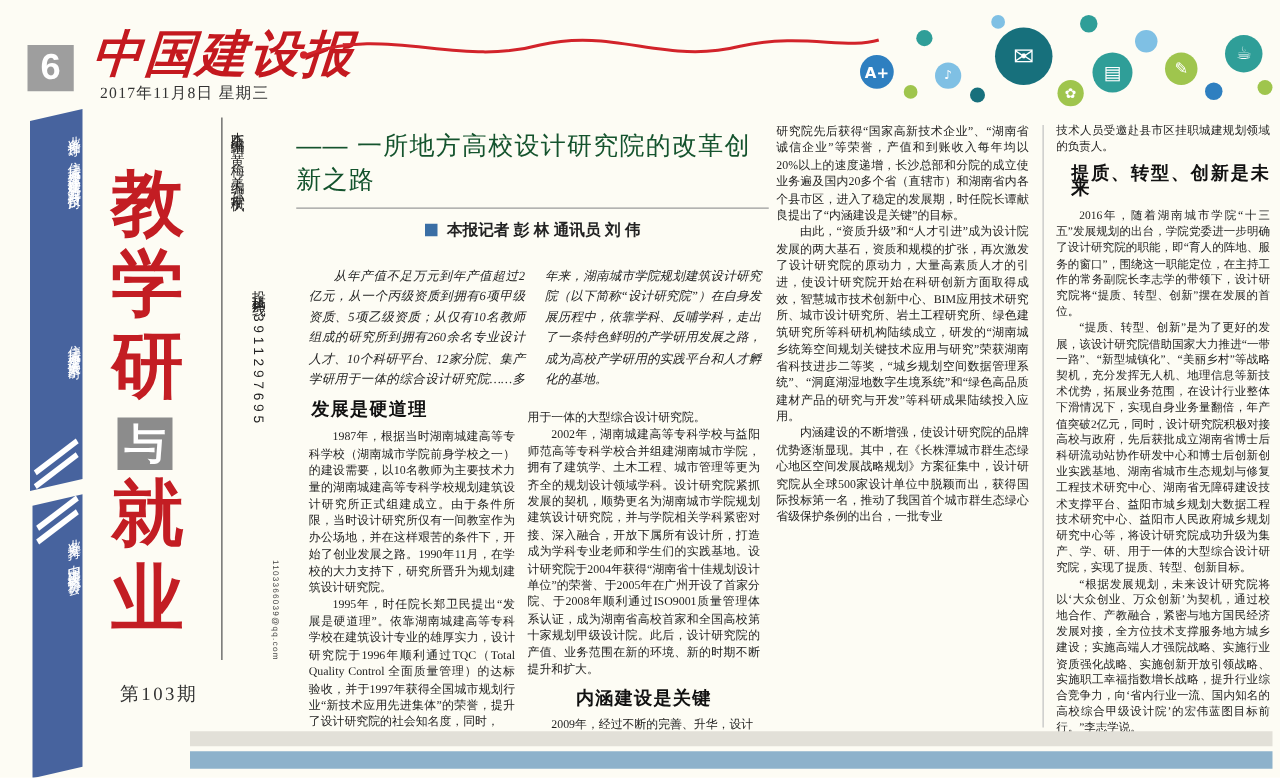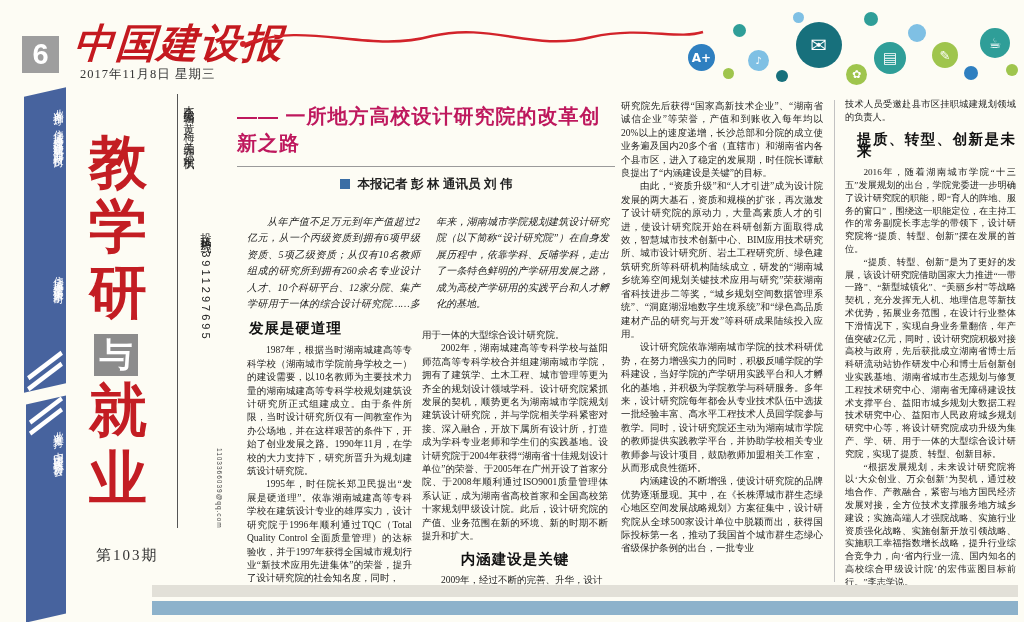--- a/index.html
+++ b/index.html
@@ -38,21 +38,21 @@
   .email{left:216px;top:448px;font-size:6.5px;height:90px;letter-spacing:1px;color:#444;}
 
   
   .wave-svg{left:237px;top:12px;}
   .dot{border-radius:50%;display:flex;align-items:center;justify-content:center;color:#fff;
     font-family:"DejaVu Sans","Liberation Sans",sans-serif;}
 
   
   .headline-block{left:237px;top:96px;width:378px;font-family:"Liberation Sans","DejaVu Sans",sans-serif;}
   .headline{font-size:37px;font-weight:bold;letter-spacing:4px;color:#111;line-height:1.1;}
-  .subtitle{font-size:20px;font-weight:bold;color:#be185d;margin-top:7px;letter-spacing:1px;}
+  .subtitle{font-size:20px;font-weight:normal;color:#14532d;margin-top:7px;letter-spacing:1px;}
   .head-rule{border-bottom:1px solid #9a9a9a;margin-top:9px;}
   .byline{margin-top:9px;text-align:center;font-size:12.5px;font-weight:bold;color:#222;}
   .byline-square{display:inline-block;width:10px;height:10px;background:#3a6ea5;margin-right:8px;vertical-align:-1px;}
 
   
   .intro{left:247px;top:214px;width:362px;column-count:2;column-gap:16px;
     font-style:italic;font-size:10px;line-height:16.4px;text-align:justify;color:#222;}
   .intro p{margin:0;text-indent:2em;}
   .col{font-size:9.5px;line-height:13.4px;text-align:justify;color:#1d1d1d;}
   .col p{margin:0;text-indent:2em;}
@@ -165,21 +165,20 @@
   <div class="abs col col2">
     <p class="cont">用于一体的大型综合设计研究院。</p>
     <p>2002年，湖南城建高等专科学校与益阳师范高等专科学校合并组建湖南城市学院，拥有了建筑学、土木工程、城市管理等更为齐全的规划设计领域学科。设计研究院紧抓发展的契机，顺势更名为湖南城市学院规划建筑设计研究院，并与学院相关学科紧密对接、深入融合，开放下属所有设计所，打造成为学科专业老师和学生们的实践基地。设计研究院于2004年获得“湖南省十佳规划设计单位”的荣誉、于2005年在广州开设了首家分院、于2008年顺利通过ISO9001质量管理体系认证，成为湖南省高校首家和全国高校第十家规划甲级设计院。此后，设计研究院的产值、业务范围在新的环境、新的时期不断提升和扩大。</p>
     <div class="col-h">内涵建设是关键</div>
     <p>2009年，经过不断的完善、升华，设计</p>
   </div>
 
   <div class="abs col col3">
     <p class="cont">研究院先后获得“国家高新技术企业”、“湖南省诚信企业”等荣誉，产值和到账收入每年均以20%以上的速度递增，长沙总部和分院的成立使业务遍及国内20多个省（直辖市）和湖南省内各个县市区，进入了稳定的发展期，时任院长谭献良提出了“内涵建设是关键”的目标。</p>
     <p>由此，“资质升级”和“人才引进”成为设计院发展的两大基石，资质和规模的扩张，再次激发了设计研究院的原动力，大量高素质人才的引进，使设计研究院开始在科研创新方面取得成效，智慧城市技术创新中心、BIM应用技术研究所、城市设计研究所、岩土工程研究所、绿色建筑研究所等科研机构陆续成立，研发的“湖南城乡统筹空间规划关键技术应用与研究”荣获湖南省科技进步二等奖，“城乡规划空间数据管理系统”、“洞庭湖湿地数字生境系统”和“绿色高品质建材产品的研究与开发”等科研成果陆续投入应用。</p>
-    <p>设计研究院依靠湖南城市学院的技术科研优势，在努力增强实力的同时，积极反哺学院的学科建设，当好学院的产学研用实践平台和人才孵化的基地，并积极为学院教学与科研服务。多年来，设计研究院每年都会从专业技术队伍中选拔一批经验丰富、高水平工程技术人员回学院参与教学。同时，设计研究院还主动为湖南城市学院的教师提供实践教学平台，并协助学校相关专业教师参与设计项目，鼓励教师加盟相关工作室，从而形成良性循环。</p>
     <p>内涵建设的不断增强，使设计研究院的品牌优势逐渐显现。其中，在《长株潭城市群生态绿心地区空间发展战略规划》方案征集中，设计研究院从全球500家设计单位中脱颖而出，获得国际投标第一名，推动了我国首个城市群生态绿心省级保护条例的出台，一批专业</p>
   </div>
 
   <div class="abs vline-col"></div>
 
   <div class="abs col col4">
     <p class="cont">技术人员受邀赴县市区挂职城建规划领域的负责人。</p>
     <div class="col-h">提质、转型、创新是未来</div>
     <p>2016年，随着湖南城市学院“十三五”发展规划的出台，学院党委进一步明确了设计研究院的职能，即“育人的阵地、服务的窗口”，围绕这一职能定位，在主持工作的常务副院长李志学的带领下，设计研究院将“提质、转型、创新”摆在发展的首位。</p>
     <p>“提质、转型、创新”是为了更好的发展，该设计研究院借助国家大力推进“一带一路”、“新型城镇化”、“美丽乡村”等战略契机，充分发挥无人机、地理信息等新技术优势，拓展业务范围，在设计行业整体下滑情况下，实现自身业务量翻倍，年产值突破2亿元，同时，设计研究院积极对接高校与政府，先后获批成立湖南省博士后科研流动站协作研发中心和博士后创新创业实践基地、湖南省城市生态规划与修复工程技术研究中心、湖南省无障碍建设技术支撑平台、益阳市城乡规划大数据工程技术研究中心、益阳市人民政府城乡规划研究中心等，将设计研究院成功升级为集产、学、研、用于一体的大型综合设计研究院，实现了提质、转型、创新目标。</p>

